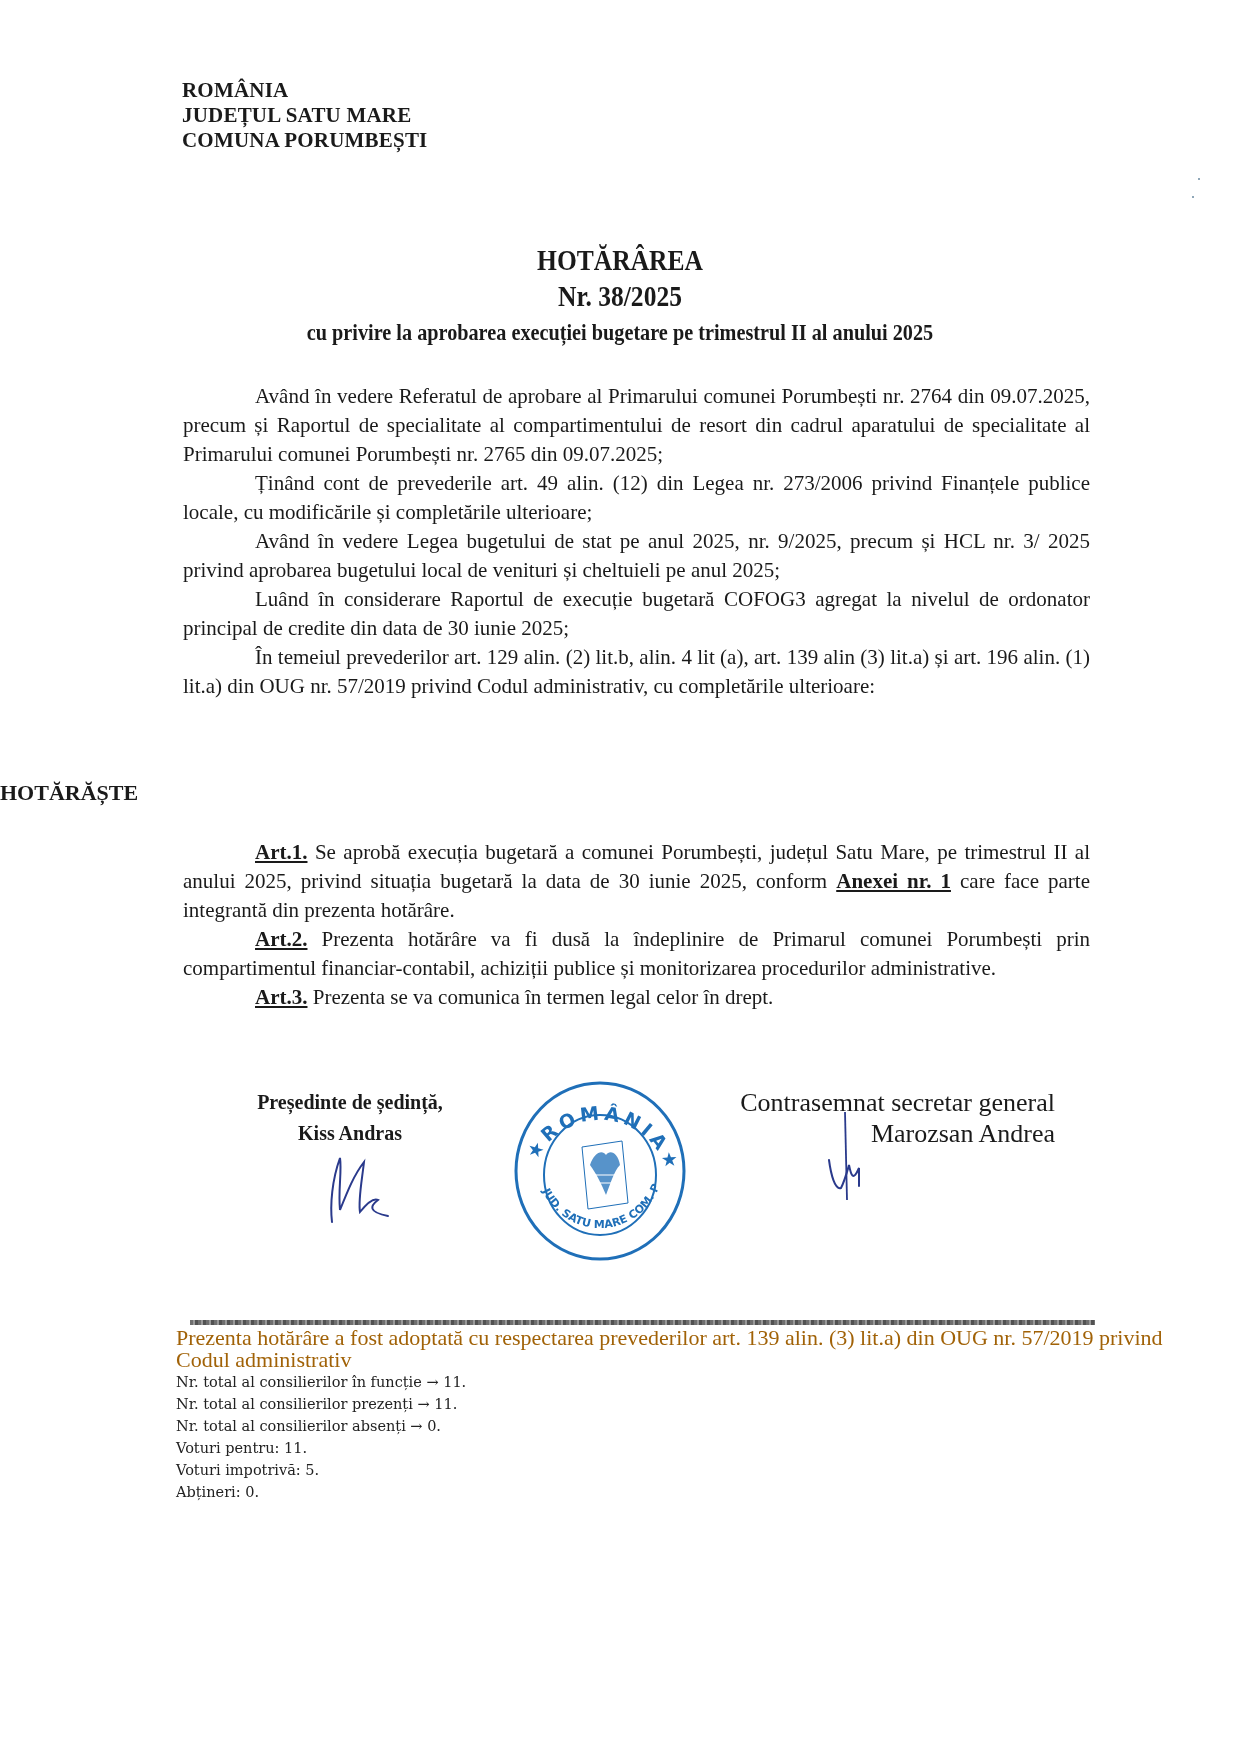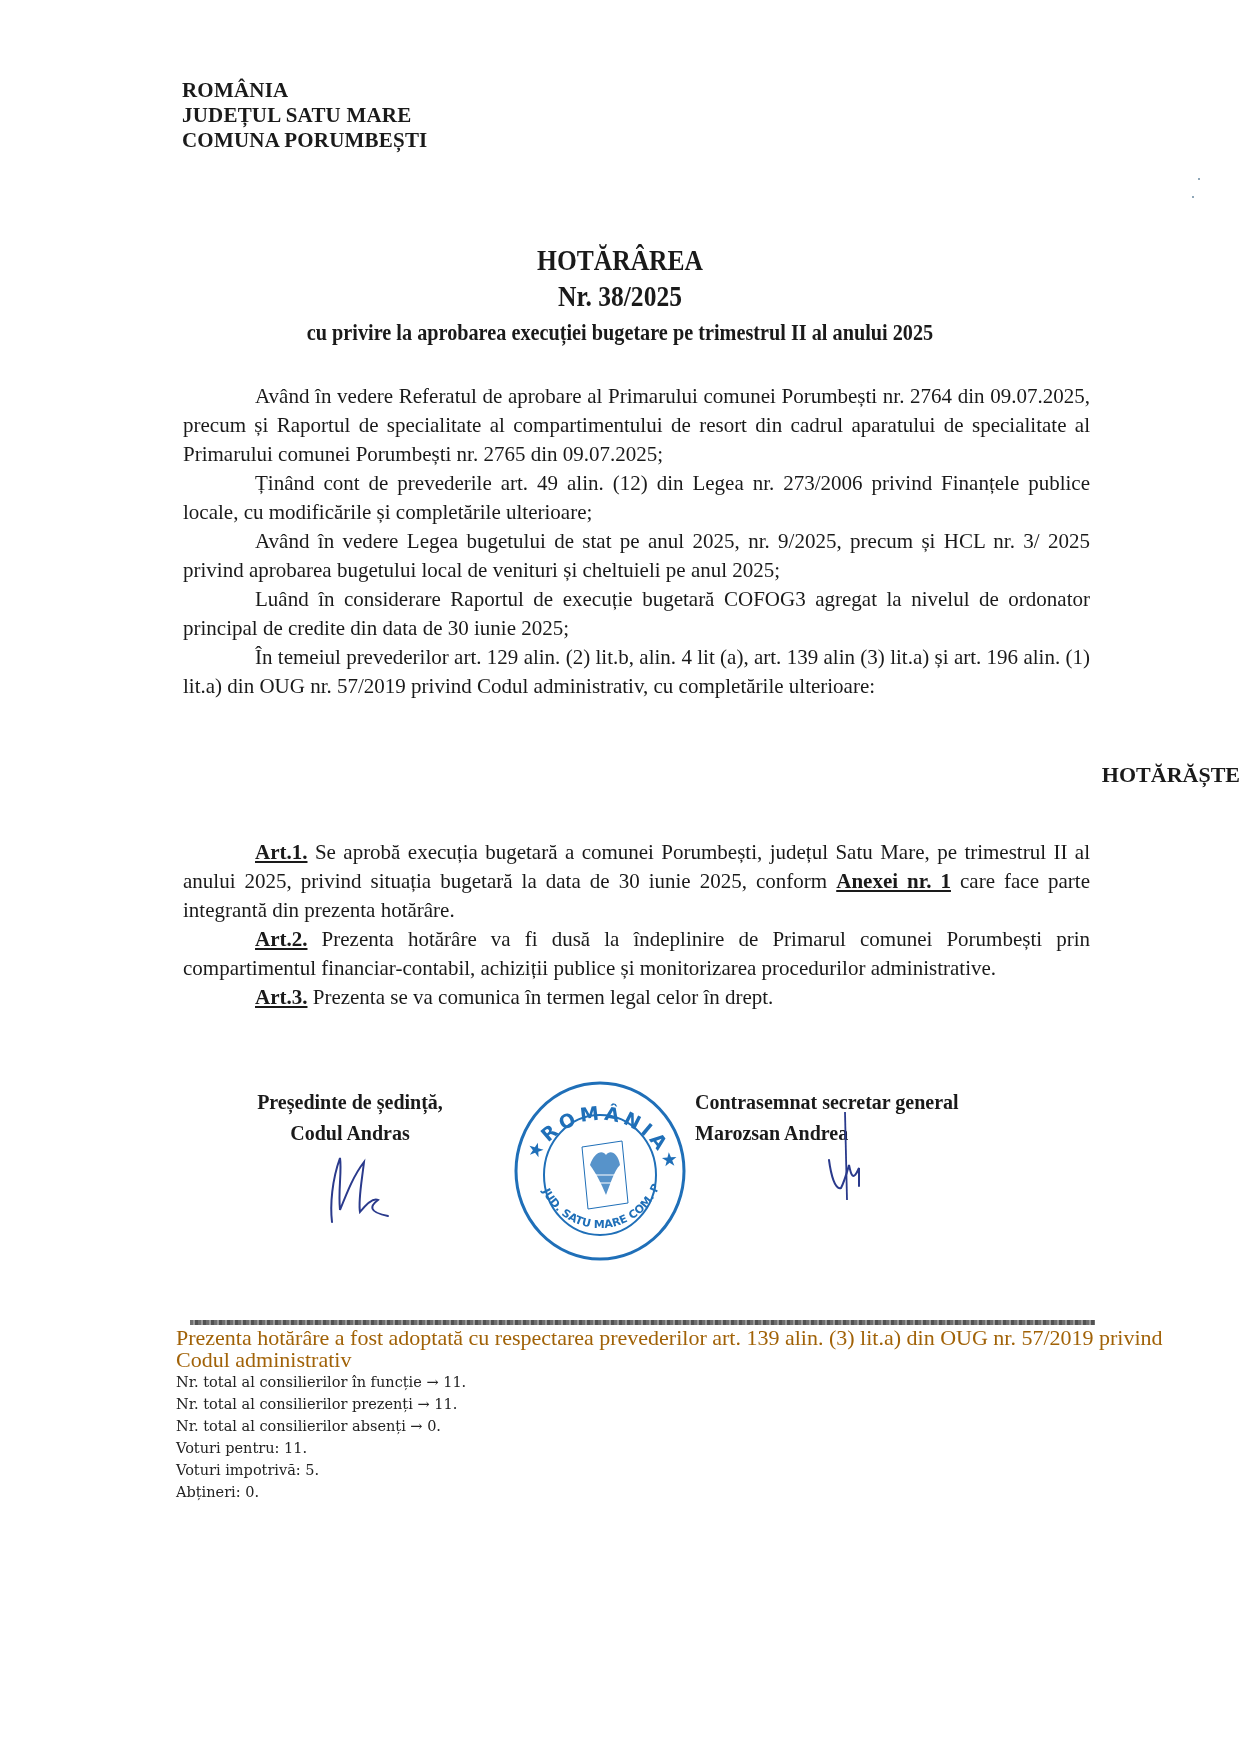--- a/index.html
+++ b/index.html
@@ -13,26 +13,26 @@
   .title-block { position: absolute; left: 0; width: 1240px; top: 210px; text-align: center; font-weight: bold; margin-top: 32px; }
   .title-main { font-size: 29px; line-height: 36px; transform: scaleX(0.88); }
   .title-nr { font-size: 29px; line-height: 36px; transform: scaleX(0.88); }
   .title-sub { font-size: 23px; line-height: 34px; margin-top: 2px; transform: scaleX(0.88); }
   .body-text {
     position: absolute; left: 183px; width: 907px; top: 382px;
     font-size: 21px; line-height: 29px; text-align: justify;
     transform-origin: left top;
   }
   .body-text p { margin: 0; text-indent: 72px; text-align: justify; }
-  .decides { position: absolute; left: 0; width: 1240px; top: 762px; text-align: right; font-weight: bold; font-size: 22px; }
+  .decides { position: absolute; left: 0; width: 1240px; top: 780px; text-align: left; font-weight: bold; font-size: 22px; }
   .articles { position: absolute; left: 183px; width: 907px; top: 838px; font-size: 21px; line-height: 29px; }
   .articles p { margin: 0; text-indent: 72px; text-align: justify; }
   .b { font-weight: bold; text-decoration: underline; }
   .sig-left { position: absolute; left: 240px; top: 1087px; width: 220px; text-align: center; font-weight: bold; font-size: 20px; line-height: 31px; }
-  .sig-right { position: absolute; left: 695px; top: 1087px; width: 360px; text-align: left; font-weight: bold; font-size: 20px; line-height: 31px; }
+  .sig-right { position: absolute; left: 695px; top: 1087px; width: 360px; text-align: right; font-weight: normal; font-size: 26px; line-height: 31px; }
   .signature { position: absolute; }
   .stamp { position: absolute; left: 510px; top: 1075px; width: 180px; height: 190px; }
   .rule { position: absolute; left: 190px; width: 905px; top: 1320px; height: 5px;
     background: repeating-linear-gradient(90deg, #555 0 3px, #888 3px 5px, #333 5px 8px); opacity: 0.85; }
   .footer { position: absolute; left: 176px; top: 1327px; width: 920px; font-size: 22px; line-height: 22px; color: #a16207; }
   .footer div { white-space: nowrap; }
   .notes { position: absolute; left: 176px; top: 1371px; font-size: 16px; line-height: 22px; color: #222; font-family: "DejaVu Serif", serif; font-size: 14.5px; }
   .notes div { white-space: nowrap; }
   .speck { position: absolute; width: 2px; height: 2px; background: #6a8aa0; border-radius: 1px; }
 </style>
@@ -64,21 +64,21 @@
   <div class="decides">HOTĂRĂȘTE</div>
 
   <div class="articles">
     <p><span class="b">Art.1.</span><span> Se aprobă execuția bugetară a comunei Porumbești, județul Satu Mare, pe trimestrul II al anului 2025,  privind situația bugetară la data de 30 iunie 2025, conform </span><span class="b">Anexei nr. 1</span><span> care face parte integrantă din prezenta hotărâre.</span></p>
     <p><span class="b">Art.2.</span><span> Prezenta hotărâre va fi dusă la îndeplinire de Primarul comunei Porumbești  prin compartimentul financiar-contabil, achiziții publice și monitorizarea procedurilor administrative.</span></p>
     <p><span class="b">Art.3.</span><span> Prezenta se va comunica în termen legal celor în drept.</span></p>
   </div>
 
   <div class="sig-left">
     <div>Președinte de ședință,</div>
-    <div>Codul Andras</div>
+    <div>Kiss Andras</div>
   </div>
   <svg class="signature" style="left:318px; top:1150px;" width="80" height="75" viewBox="0 0 80 75">
     <path d="M14 72 C12 55 14 30 22 8 C24 22 20 40 22 60 C30 40 36 25 46 12 C44 30 40 50 42 62 C50 52 56 48 60 50 C52 56 50 62 70 66" fill="none" stroke="#2a3a8c" stroke-width="2" stroke-linecap="round"></path>
   </svg>
 
   <div class="sig-right">
     <div>Contrasemnat secretar general</div>
     <div>Marozsan Andrea</div>
   </div>
   <svg class="signature" style="left:825px; top:1110px;" width="50" height="100" viewBox="0 0 50 100">

